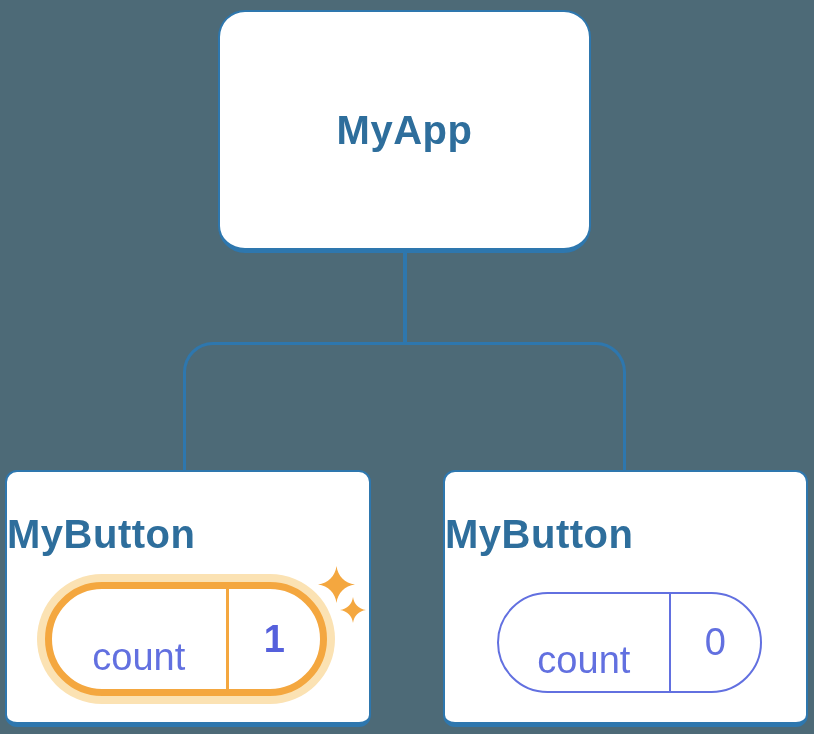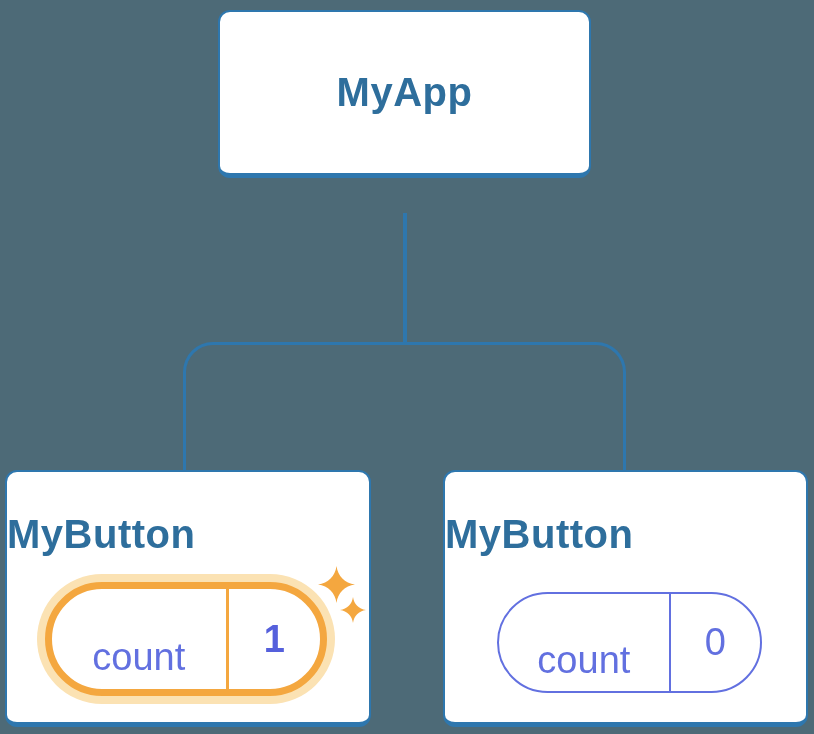--- a/index.html
+++ b/index.html
@@ -24,22 +24,22 @@
   
   .card{
     position:absolute;
     background:var(--card-background);
     border:2.5px solid var(--card-border);
     border-bottom-width:5px;
     border-radius:12px;
     box-sizing:border-box;
   }
   .card.root{
-    left:218px;top:10px;width:373px;height:168px;
-    display:flex;align-items:center;justify-content:center;
+    left:218px;top:10px;width:373px;height:243px;
+    display:flex;align-items:center;justify-content:center;border-radius:27px;
   }
   .card.child-left{left:5px;top:470px;width:366px;height:257px;}
   .card.child-right{left:443px;top:470px;width:365px;height:257px;}
 
   .node-label{
     color:var(--node-text);
     font-size:40px;font-weight:600;letter-spacing:.5px;
     white-space:nowrap;
   }
   .child-title{

